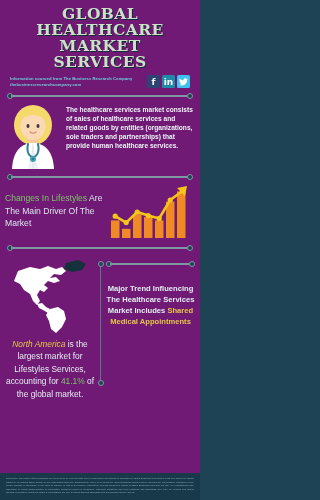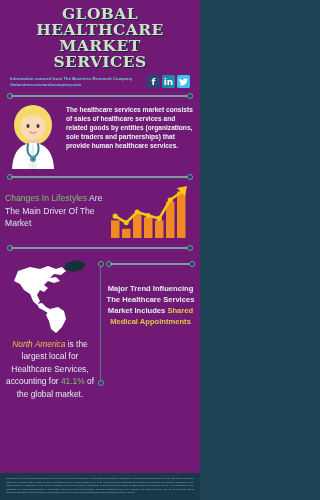--- a/index.html
+++ b/index.html
@@ -222,21 +222,21 @@
                                  L44 24 L40 28 L44 31 L40 35 L36 33 L33 38 L36 44 L33 48 L29 44 L26 37 L20 33 L16 27
                                  L10 24 L12 19 Z"></path>
 
         <path fill="#16303c" d="M62 6 L74 3 L82 7 L78 13 L68 15 L60 12 Z"></path>
 
         <path fill="#ffffff" d="M33 47 L38 46 L42 50 L46 52 L44 56 L39 53 L35 51 Z"></path>
 
         <path fill="#ffffff" d="M46 52 L54 50 L60 54 L62 62 L58 70 L52 76 L47 72 L45 64 L42 58 Z"></path>
       </svg>
       <div class="mapcap">
-        <span class="y">North America</span><span> is the largest local for Healthcare Services, accounting for </span><span class="g">41.1%</span><span> of the global market.</span>
+        <span class="y">North America</span><span> is the largest market for Lifestyles Services, accounting for </span><span class="g">41.1%</span><span> of the global market.</span>
       </div>
     </div>
 
     <div class="vsep">
       <div class="vd t"></div>
       <div class="vd b"></div>
     </div>
 
     <div class="rightcol">
 

